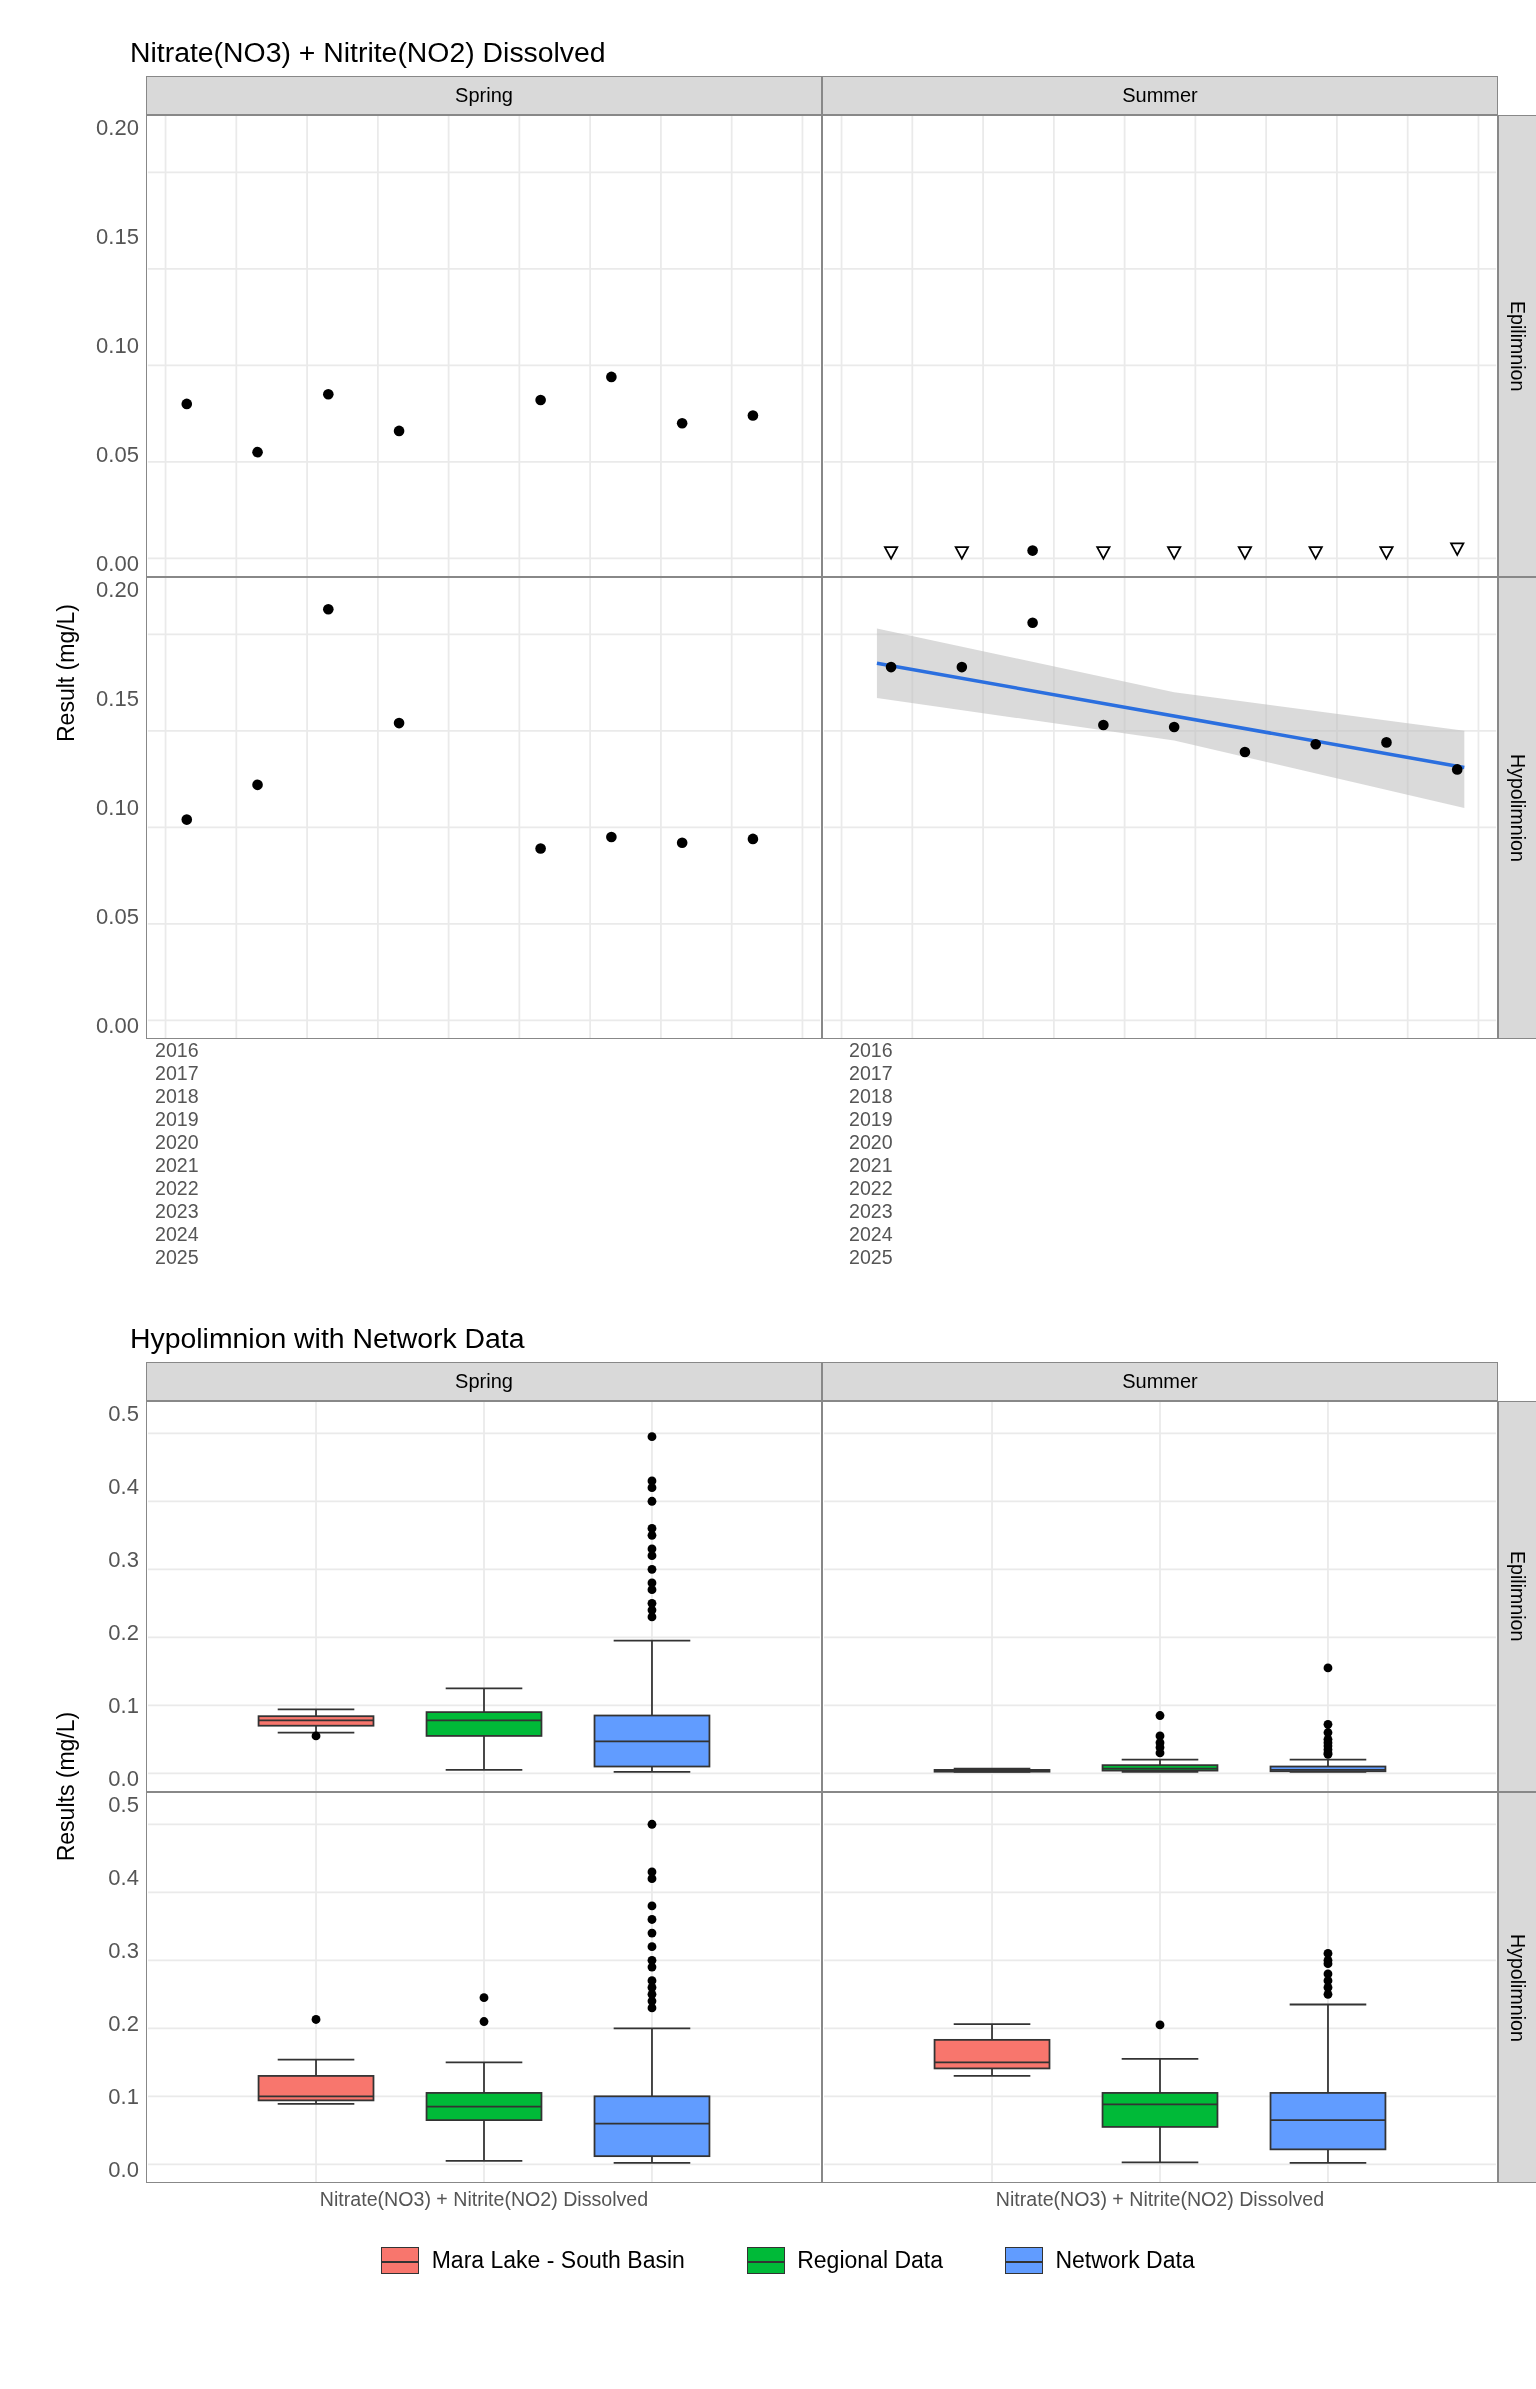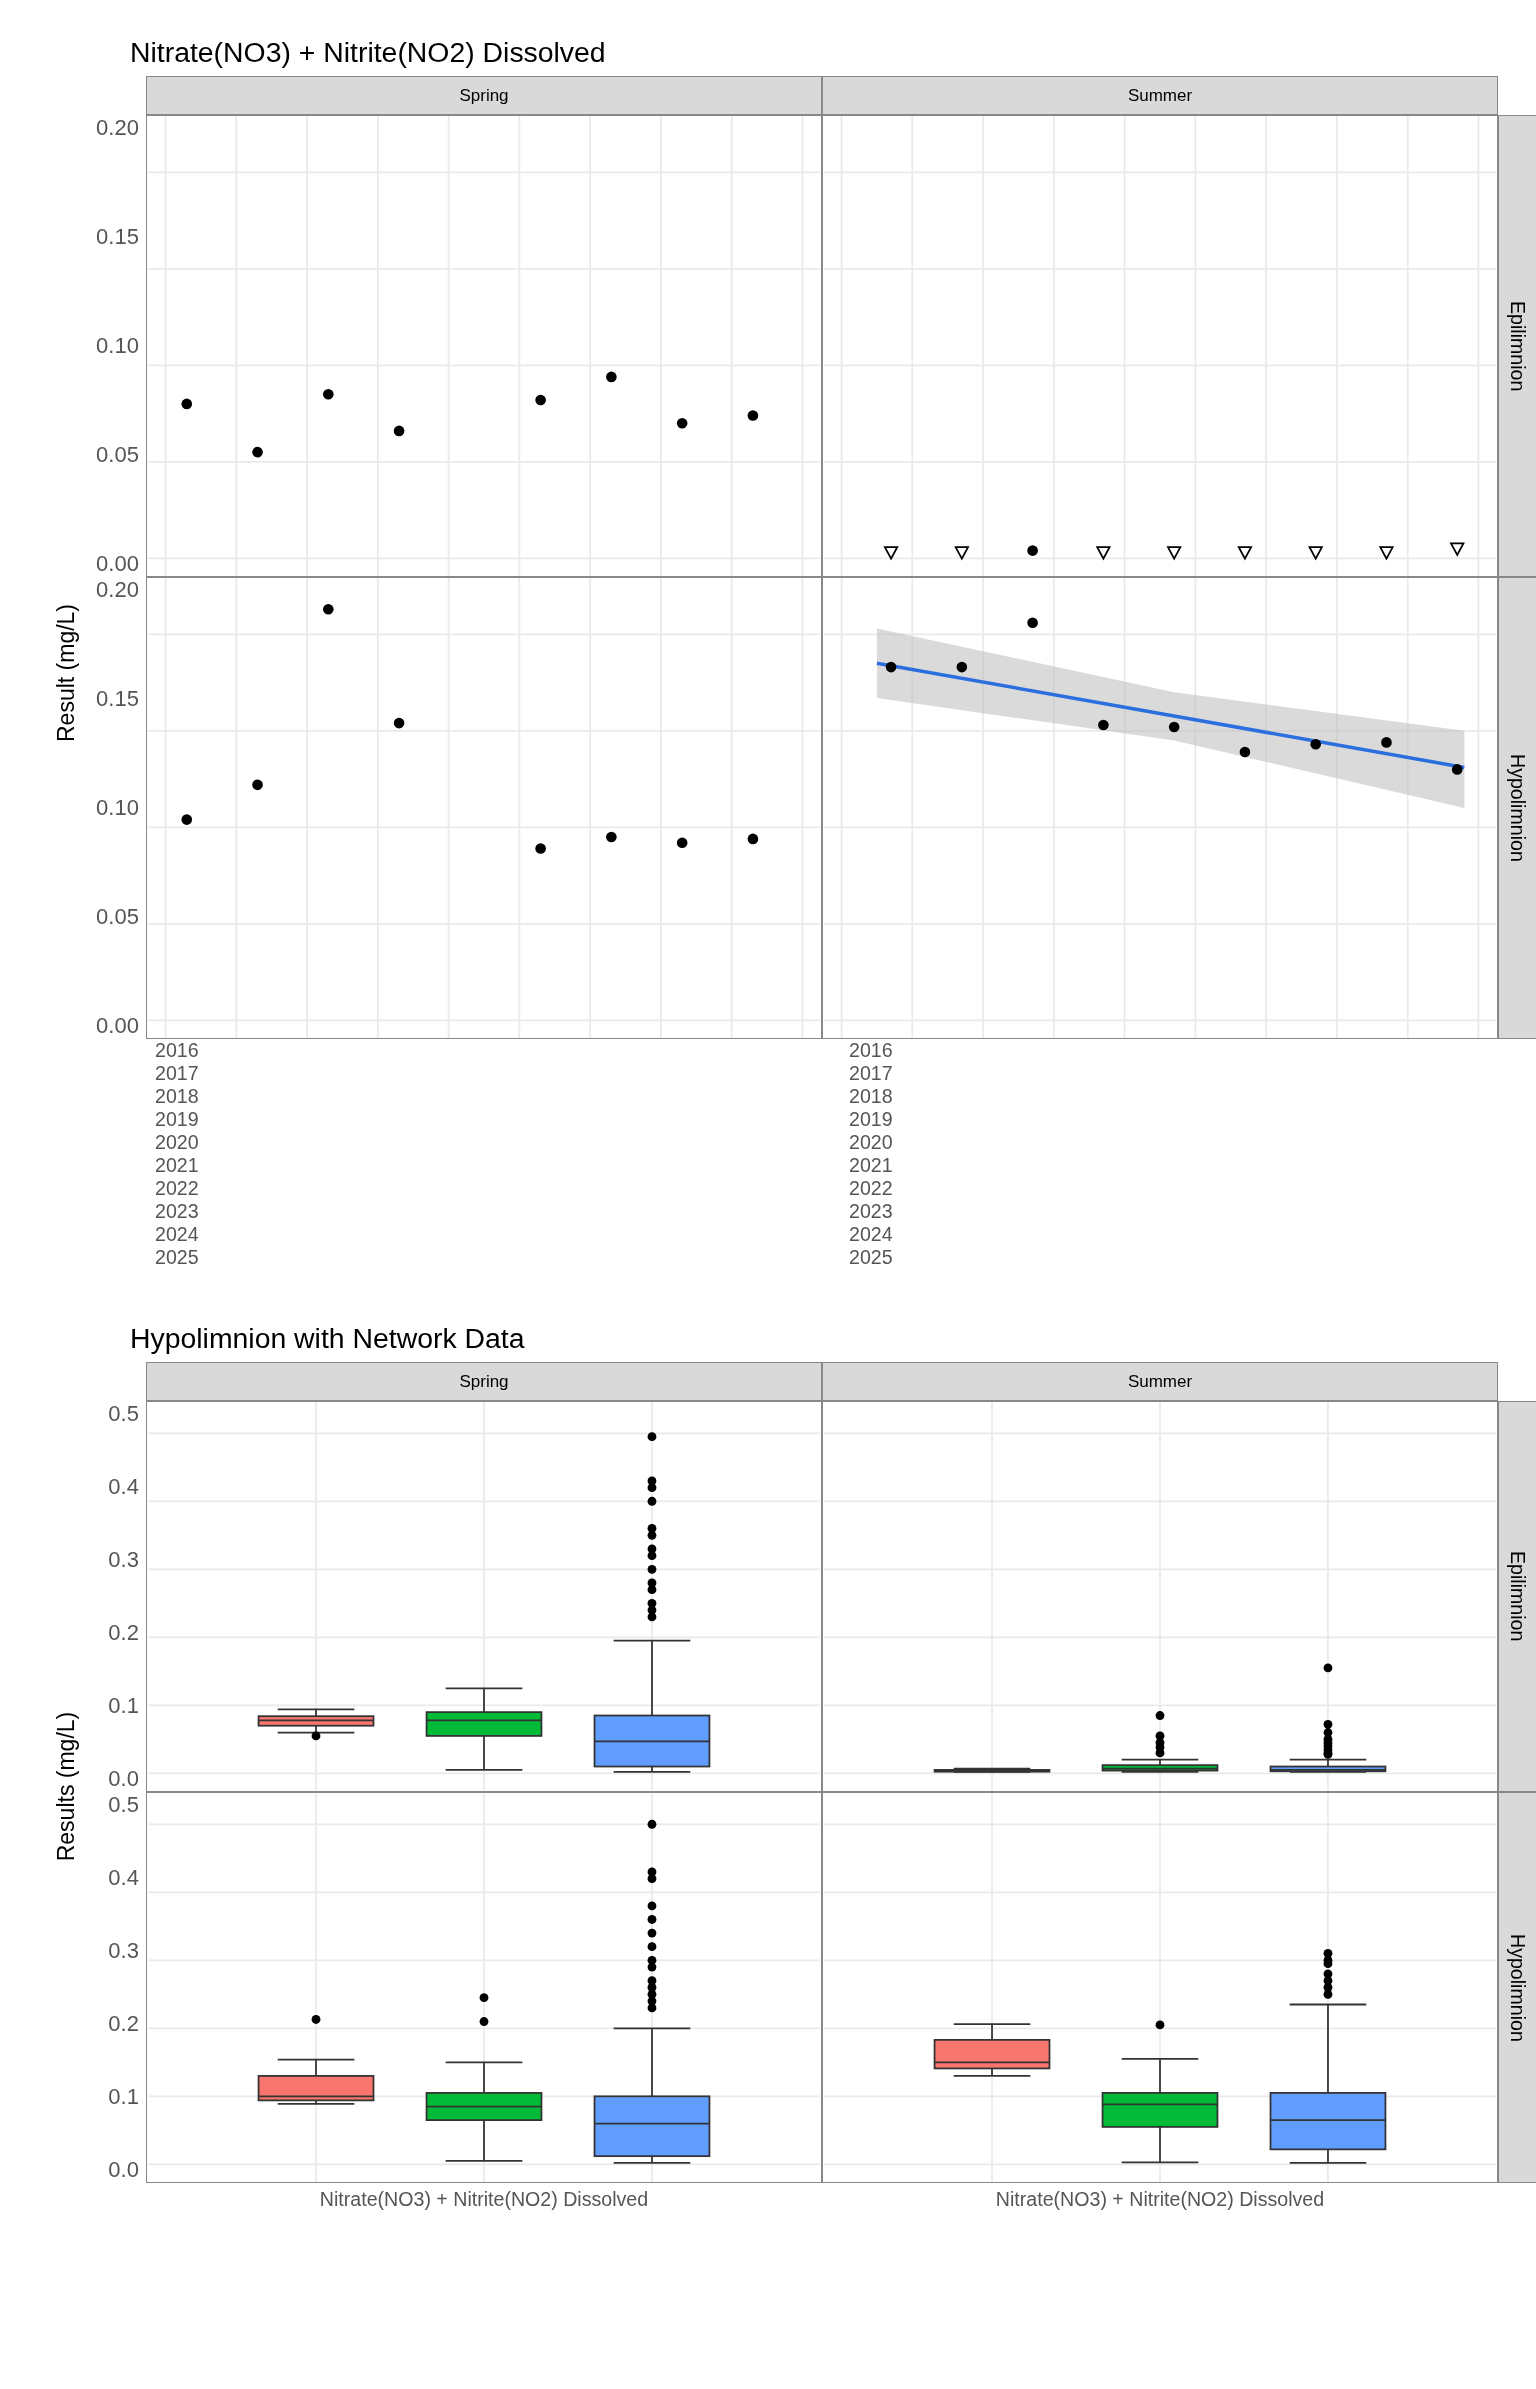--- a/index.html
+++ b/index.html
@@ -3,21 +3,21 @@
 <meta charset="utf-8">
 <style>
   html,body{margin:0;padding:0;background:#fff;font-family:Arial,Helvetica,sans-serif;color:#000;}
   .page{width:1532px;padding:36px 16px 27px 36px;box-sizing:border-box;margin-left:12px;}
   .block-title{font-size:28.4px;font-weight:400;margin:0 0 7.1px 82px;}
   .ylabel{writing-mode:vertical-rl;transform:rotate(180deg);text-align:center;font-size:23px;display:flex;align-items:center;justify-content:center;width:36px;}
   .row{display:flex;}
   .panel{position:relative;border:0.9px solid #888;box-sizing:border-box;width:676px;background:#fff;}
   .panel.ts-panel{height:462px;}
   .panel.box-panel{height:391px;}
-  .strip-top{height:39px;background:#d9d9d9;border:0.9px solid #888;box-sizing:border-box;width:676px;display:flex;align-items:center;justify-content:center;font-size:17px;}
+  .strip-top{height:39px;background:#d9d9d9;border:0.9px solid #888;box-sizing:border-box;width:676px;display:flex;align-items:center;justify-content:center;font-size:20px;}
   .strip-right{width:39px;background:#d9d9d9;border:0.9px solid #888;box-sizing:border-box;display:flex;align-items:center;justify-content:center;}
   .strip-right span{writing-mode:vertical-rl;font-size:19.6px;}
   svg{display:block;width:100%;height:100%;}
   .grid line{stroke:#eaeaea;stroke-width:2;}
   .axis-lbls{display:flex;justify-content:space-between;padding:0 9px;font-size:19.6px;color:#555;flex-direction:column;}
   .xaxis-cat{text-align:center;font-size:19.6px;color:#555;padding-top:5.3px;}
   .yaxis-ticks{display:flex;flex-direction:column;justify-content:space-between;align-items:flex-end;font-size:22px;color:#555;padding-right:7.1px;width:62px;box-sizing:border-box;}
   .legend{display:flex;gap:62px;justify-content:center;margin-top:36px;font-size:23px;}
   .legend .item{display:flex;align-items:center;gap:12.4px;}
   .legend .swatch{width:36px;height:25px;border:1.8px solid #333;position:relative;}
@@ -472,15 +472,29 @@
       </div>
       <div class="row">
         <div style="width:62px"></div>
         <div style="width:676px" class="xaxis-cat">Nitrate(NO3) + Nitrite(NO2) Dissolved</div>
         <div style="width:676px" class="xaxis-cat">Nitrate(NO3) + Nitrite(NO2) Dissolved</div>
         <div style="width:39px"></div>
       </div>
     </div>
   </div>
 
+  <div class="legend">
+    <div class="item">
+      <div class="swatch" id="sw-a" style="background: rgb(248, 118, 109);"></div>
+      <span>Mara Lake - South Basin</span>
+    </div>
+    <div class="item">
+      <div class="swatch" id="sw-b" style="background: rgb(0, 186, 56);"></div>
+      <span>Regional Data</span>
+    </div>
+    <div class="item">
+      <div class="swatch" id="sw-c" style="background: rgb(97, 156, 255);"></div>
+      <span>Network Data</span>
+    </div>
+  </div>
 
 </div>
 
 
 </body></html>

